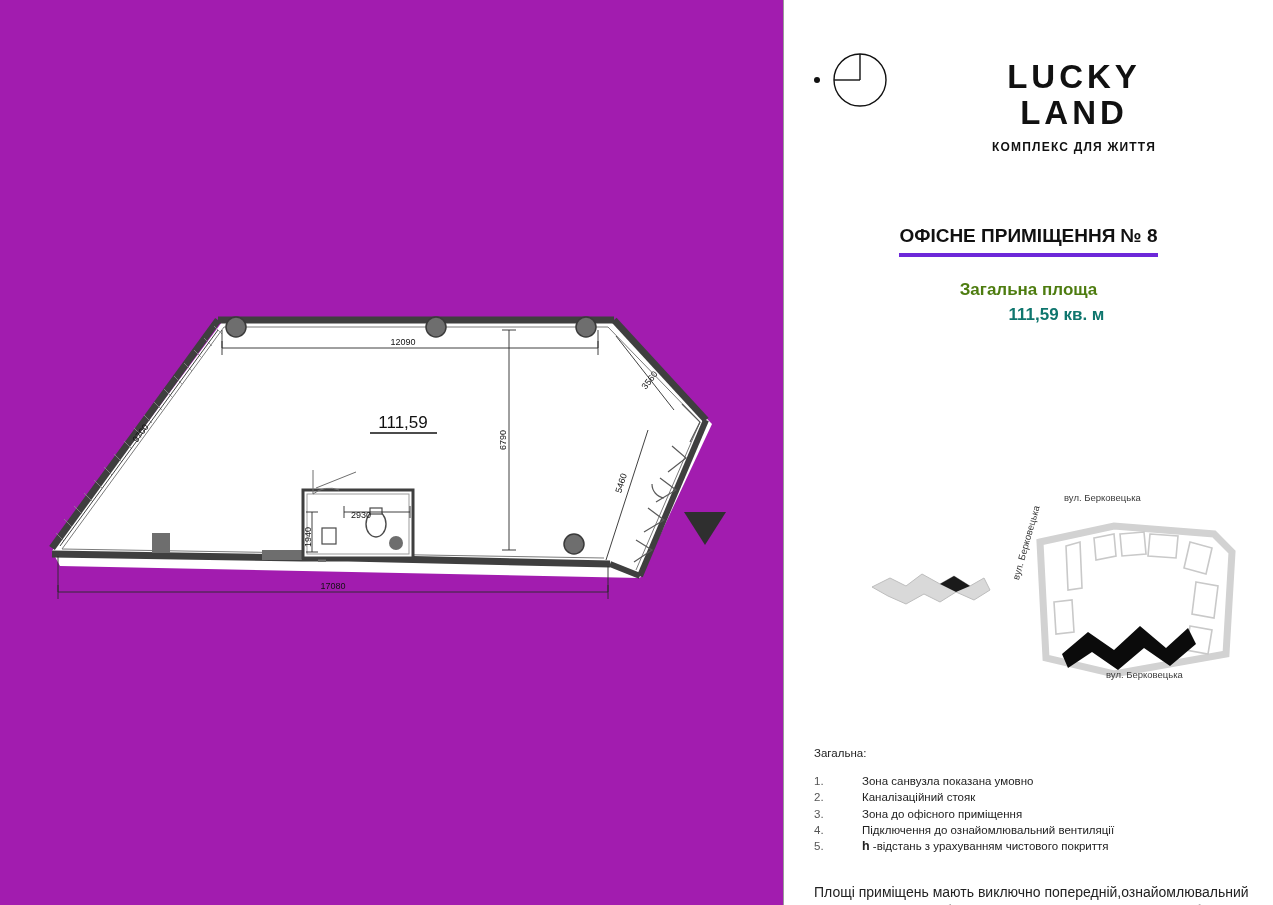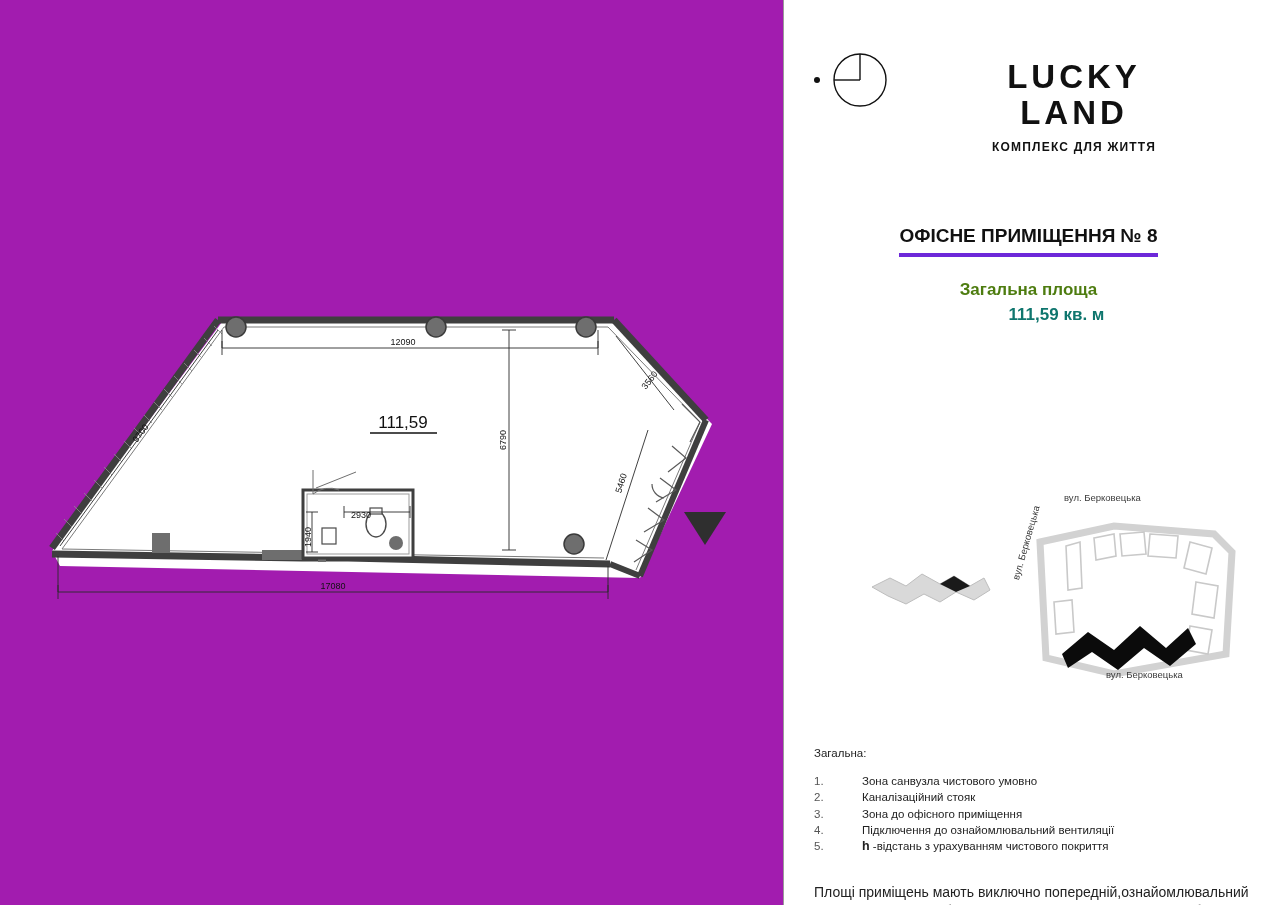--- a/index.html
+++ b/index.html
@@ -352,21 +352,21 @@
       <div class="street-label" style="left:250px; top:10px;">вул. Берковецька</div>
       <div class="street-label" style="left:196px; top:96px; transform: rotate(-74deg); transform-origin: left top;">вул. Берковецька</div>
       <div class="street-label" style="left:292px; top:187px;">вул. Берковецька</div>
     </div>
 
     <div class="notes">
       <div class="notes-title">Загальна:</div>
 
       <div class="note-row">
         <div class="note-num">1.</div>
-        <div class="note-txt">Зона санвузла чистового умовно</div>
+        <div class="note-txt">Зона санвузла показана умовно</div>
       </div>
       <div class="note-row">
         <div class="note-num">2.</div>
         <div class="note-txt">Каналізаційний стояк</div>
       </div>
       <div class="note-row">
         <div class="note-num">3.</div>
         <div class="note-txt">Зона до офісного приміщення</div>
       </div>
       <div class="note-row">

